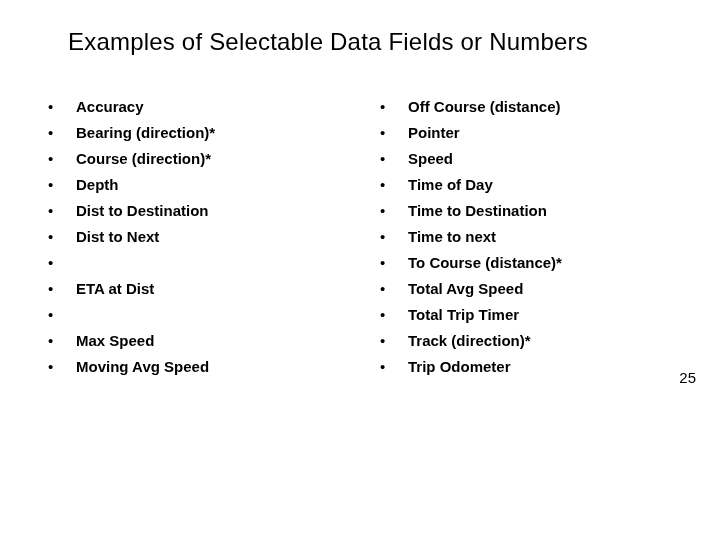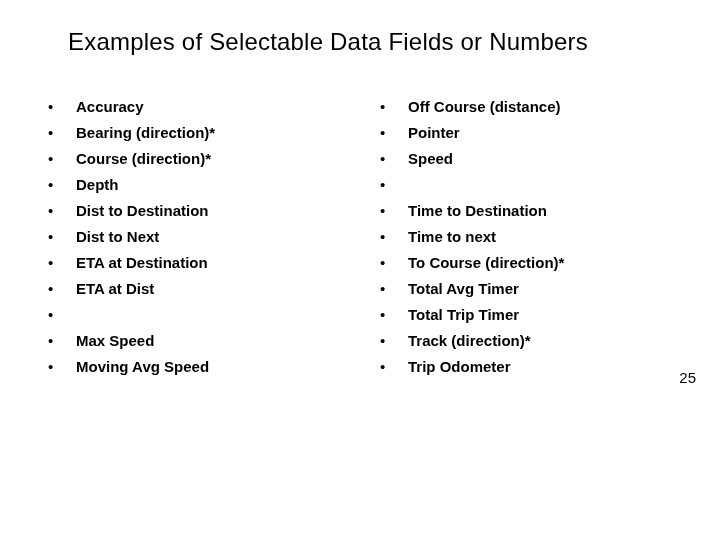--- a/index.html
+++ b/index.html
@@ -93,21 +93,20 @@
           <li>
             <span class="dot">•</span>
             <span class="label">Dist to Destination</span>
           </li>
           <li>
             <span class="dot">•</span>
             <span class="label">Dist to Next</span>
           </li>
           <li>
             <span class="dot">•</span>
-            <span class="label">ETA at Destination</span>
           </li>
           <li>
             <span class="dot">•</span>
             <span class="label">ETA at Dist</span>
           </li>
           <li>
             <span class="dot">•</span>
           </li>
           <li>
             <span class="dot">•</span>
@@ -128,36 +127,37 @@
           <li>
             <span class="dot">•</span>
             <span class="label">Pointer</span>
           </li>
           <li>
             <span class="dot">•</span>
             <span class="label">Speed</span>
           </li>
           <li>
             <span class="dot">•</span>
+            <span class="label">Time of Day</span>
           </li>
           <li>
             <span class="dot">•</span>
             <span class="label">Time to Destination</span>
           </li>
           <li>
             <span class="dot">•</span>
             <span class="label">Time to next</span>
           </li>
           <li>
             <span class="dot">•</span>
-            <span class="label">To Course (direction)*</span>
+            <span class="label">To Course (distance)*</span>
           </li>
           <li>
             <span class="dot">•</span>
-            <span class="label">Total Avg Timer</span>
+            <span class="label">Total Avg Speed</span>
           </li>
           <li>
             <span class="dot">•</span>
             <span class="label">Total Trip Timer</span>
           </li>
           <li>
             <span class="dot">•</span>
             <span class="label">Track (direction)*</span>
           </li>
           <li>

